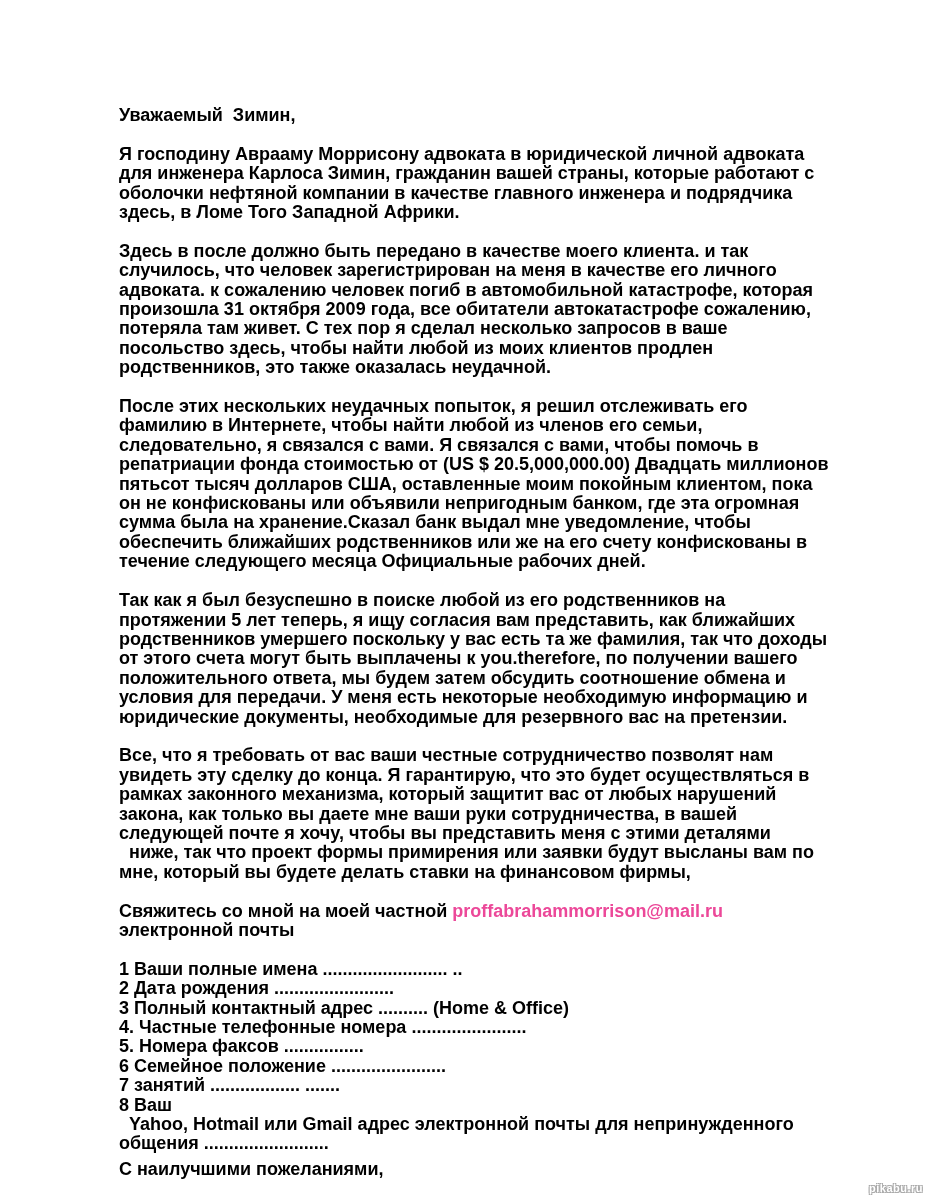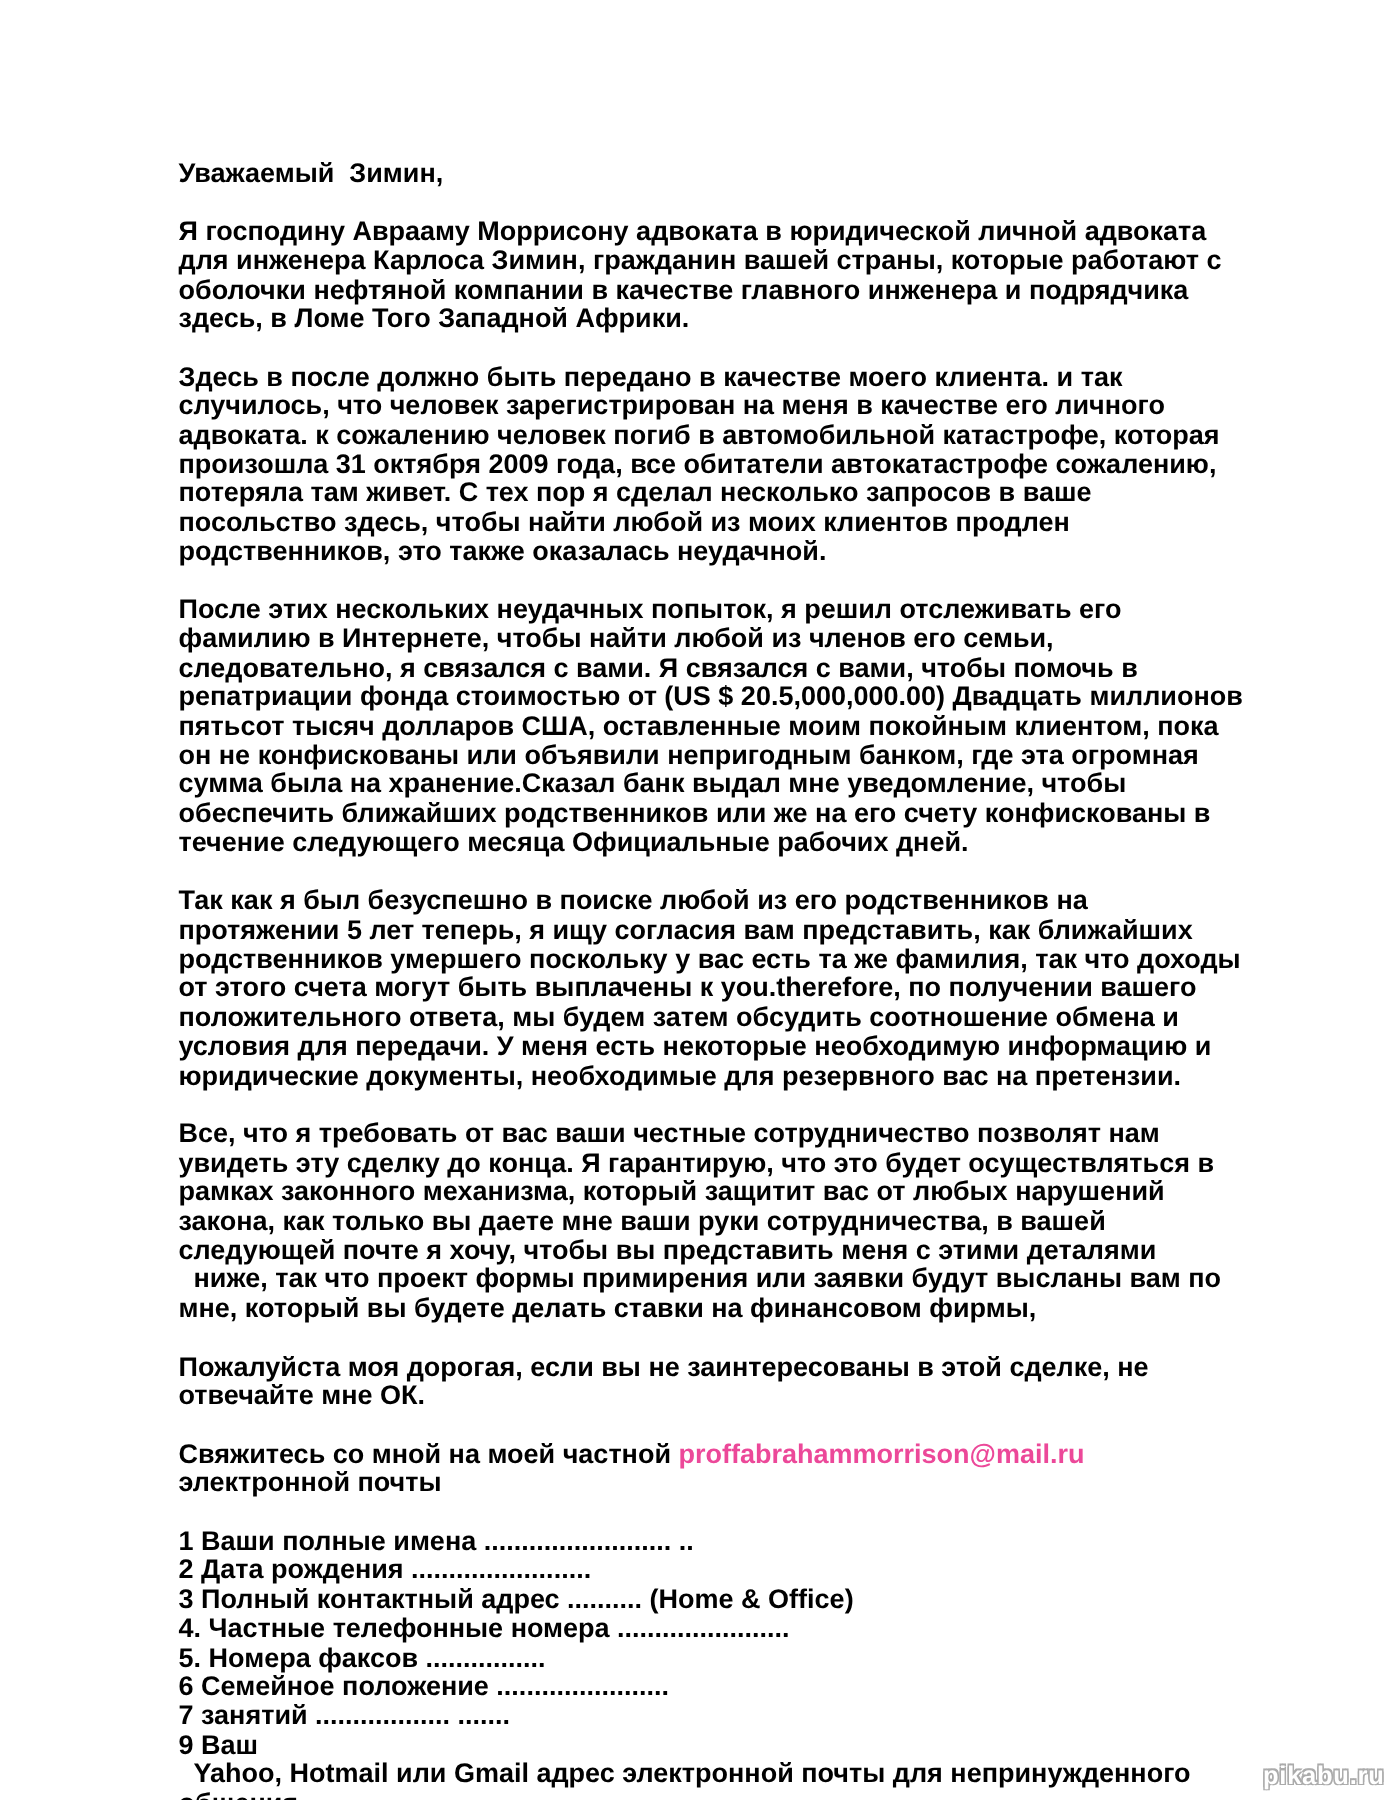--- a/index.html
+++ b/index.html
@@ -40,55 +40,54 @@
     text-decoration: none;
     cursor: pointer;
   }
   .signature {
     margin-bottom: 0;
   }
   .watermark {
     position: absolute;
     right: 4px;
     bottom: 6px;
-    font-size: 17px;
+    font-size: 11px;
     font-weight: 700;
     letter-spacing: 0.5px;
     color: #ffffff;
     text-shadow: -1px -1px 0 #ababab, 1px -1px 0 #ababab, -1px 1px 0 #ababab, 1px 1px 0 #ababab;
   }
 </style>
 </head>
 <body>
 
 <div class="page">
   <div class="letter">
 
     <p>Уважаемый  Зимин,</p>
 
     <p>Я господину Аврааму Моррисону адвоката в юридической личной адвоката для инженера Карлоса Зимин, гражданин вашей страны, которые работают с оболочки нефтяной компании в качестве главного инженера и подрядчика здесь, в Ломе Того Западной Африки.</p>
     <p>Здесь в после должно быть передано в качестве моего клиента. и так случилось, что человек зарегистрирован на меня в качестве его личного адвоката. к сожалению человек погиб в автомобильной катастрофе, которая произошла 31 октября 2009 года, все обитатели автокатастрофе сожалению, потеряла там живет. С тех пор я сделал несколько запросов в ваше посольство здесь, чтобы найти любой из моих клиентов продлен родственников, это также оказалась неудачной.</p>
     <p>После этих нескольких неудачных попыток, я решил отслеживать его фамилию в Интернете, чтобы найти любой из членов его семьи, следовательно, я связался с вами. Я связался с вами, чтобы помочь в репатриации фонда стоимостью от (US $ 20.5,000,000.00) Двадцать миллионов пятьсот тысяч долларов США, оставленные моим покойным клиентом, пока он не конфискованы или объявили непригодным банком, где эта огромная сумма была на хранение.Сказал банк выдал мне уведомление, чтобы обеспечить ближайших родственников или же на его счету конфискованы в течение следующего месяца Официальные рабочих дней.</p>
     <p>Так как я был безуспешно в поиске любой из его родственников на протяжении 5 лет теперь, я ищу согласия вам представить, как ближайших родственников умершего поскольку у вас есть та же фамилия, так что доходы от этого счета могут быть выплачены к you.therefore, по получении вашего положительного ответа, мы будем затем обсудить соотношение обмена и условия для передачи. У меня есть некоторые необходимую информацию и юридические документы, необходимые для резервного вас на претензии.</p>
     <p>Все, что я требовать от вас ваши честные сотрудничество позволят нам увидеть эту сделку до конца. Я гарантирую, что это будет осуществляться в рамках законного механизма, который защитит вас от любых нарушений закона, как только вы даете мне ваши руки сотрудничества, в вашей следующей почте я хочу, чтобы вы представить меня с этими деталями
   ниже, так что проект формы примирения или заявки будут высланы вам по мне, который вы будете делать ставки на финансовом фирмы,</p>
-    <p>Пожалуйста моя дорогая, если вы не заинтересованы в этой сделке, не отвечайте мне ОК.</p>
 
     <p><span>Свяжитесь со мной на моей частной </span><a class="email-link">proffabrahammorrison@mail.ru</a><span> электронной почты</span></p>
 
 
     <div class="form-list">
       <div class="form-item">1 Ваши полные имена ......................... ..</div>
       <div class="form-item">2 Дата рождения ........................</div>
       <div class="form-item">3 Полный контактный адрес .......... (Home &amp; Office)</div>
       <div class="form-item">4. Частные телефонные номера .......................</div>
       <div class="form-item">5. Номера факсов ................</div>
       <div class="form-item">6 Семейное положение .......................</div>
       <div class="form-item">7 занятий .................. .......</div>
-      <div class="form-item">9 Ваш</div>
+      <div class="form-item">8 Ваш</div>
       <div class="form-item">  Yahoo, Hotmail или Gmail адрес электронной почты для непринужденного общения .........................</div>
     </div>
 
     <p>С наилучшими пожеланиями,</p>
     <p class="signature">Адвокат Авраам Моррисон.</p>
 
   </div>
 
   <div class="watermark">pikabu.ru</div>
 </div>

